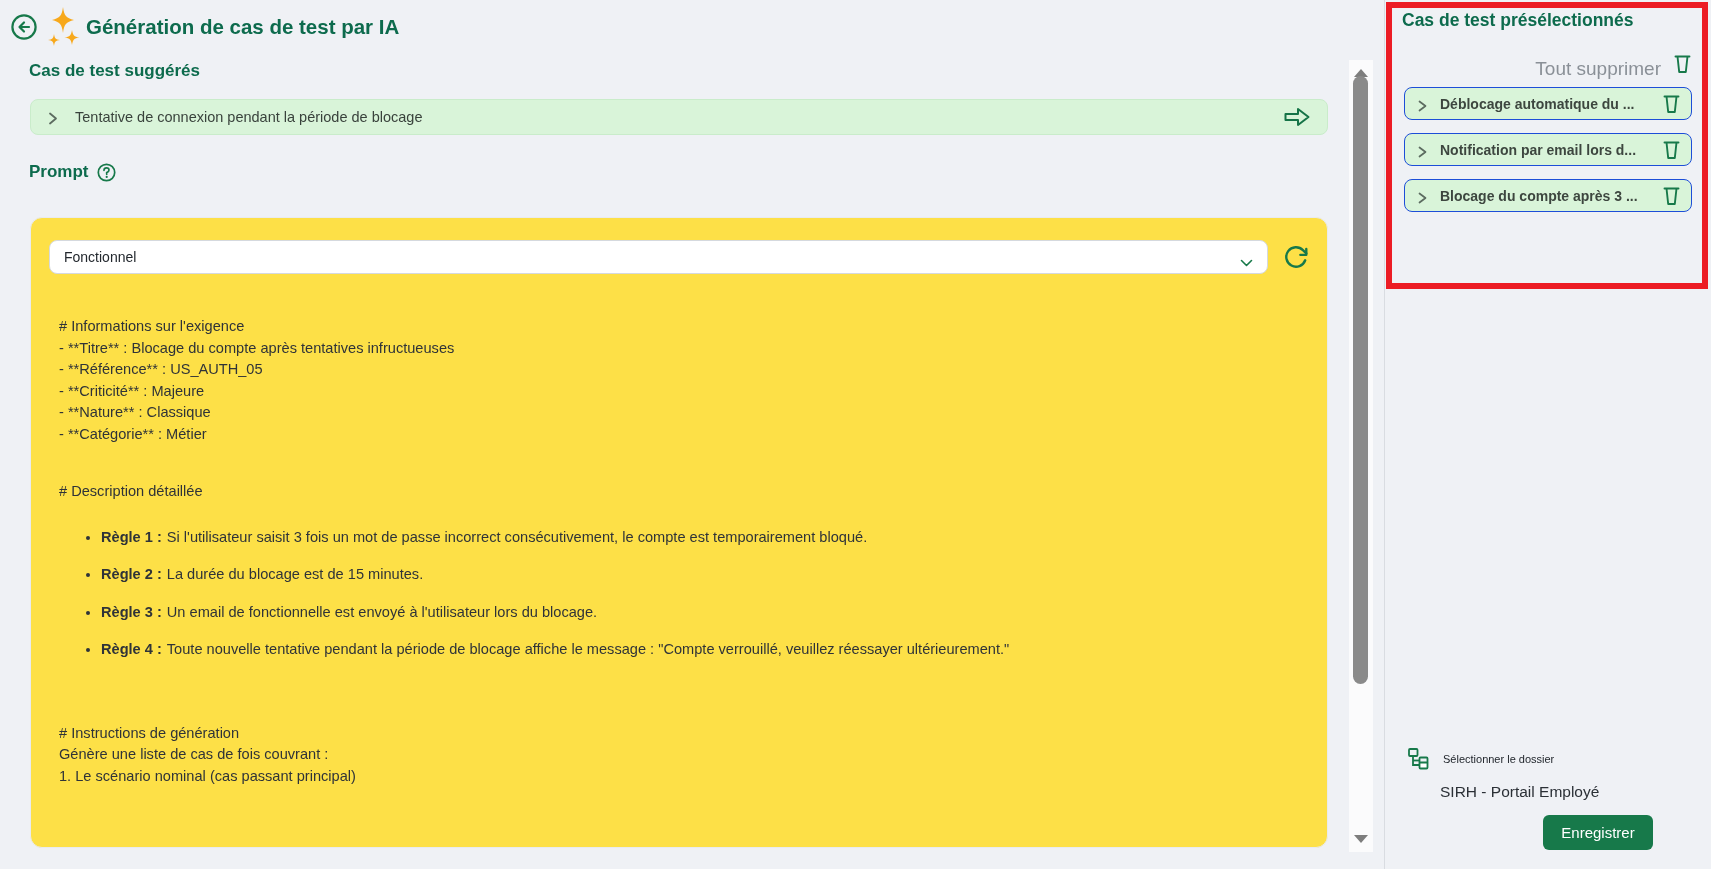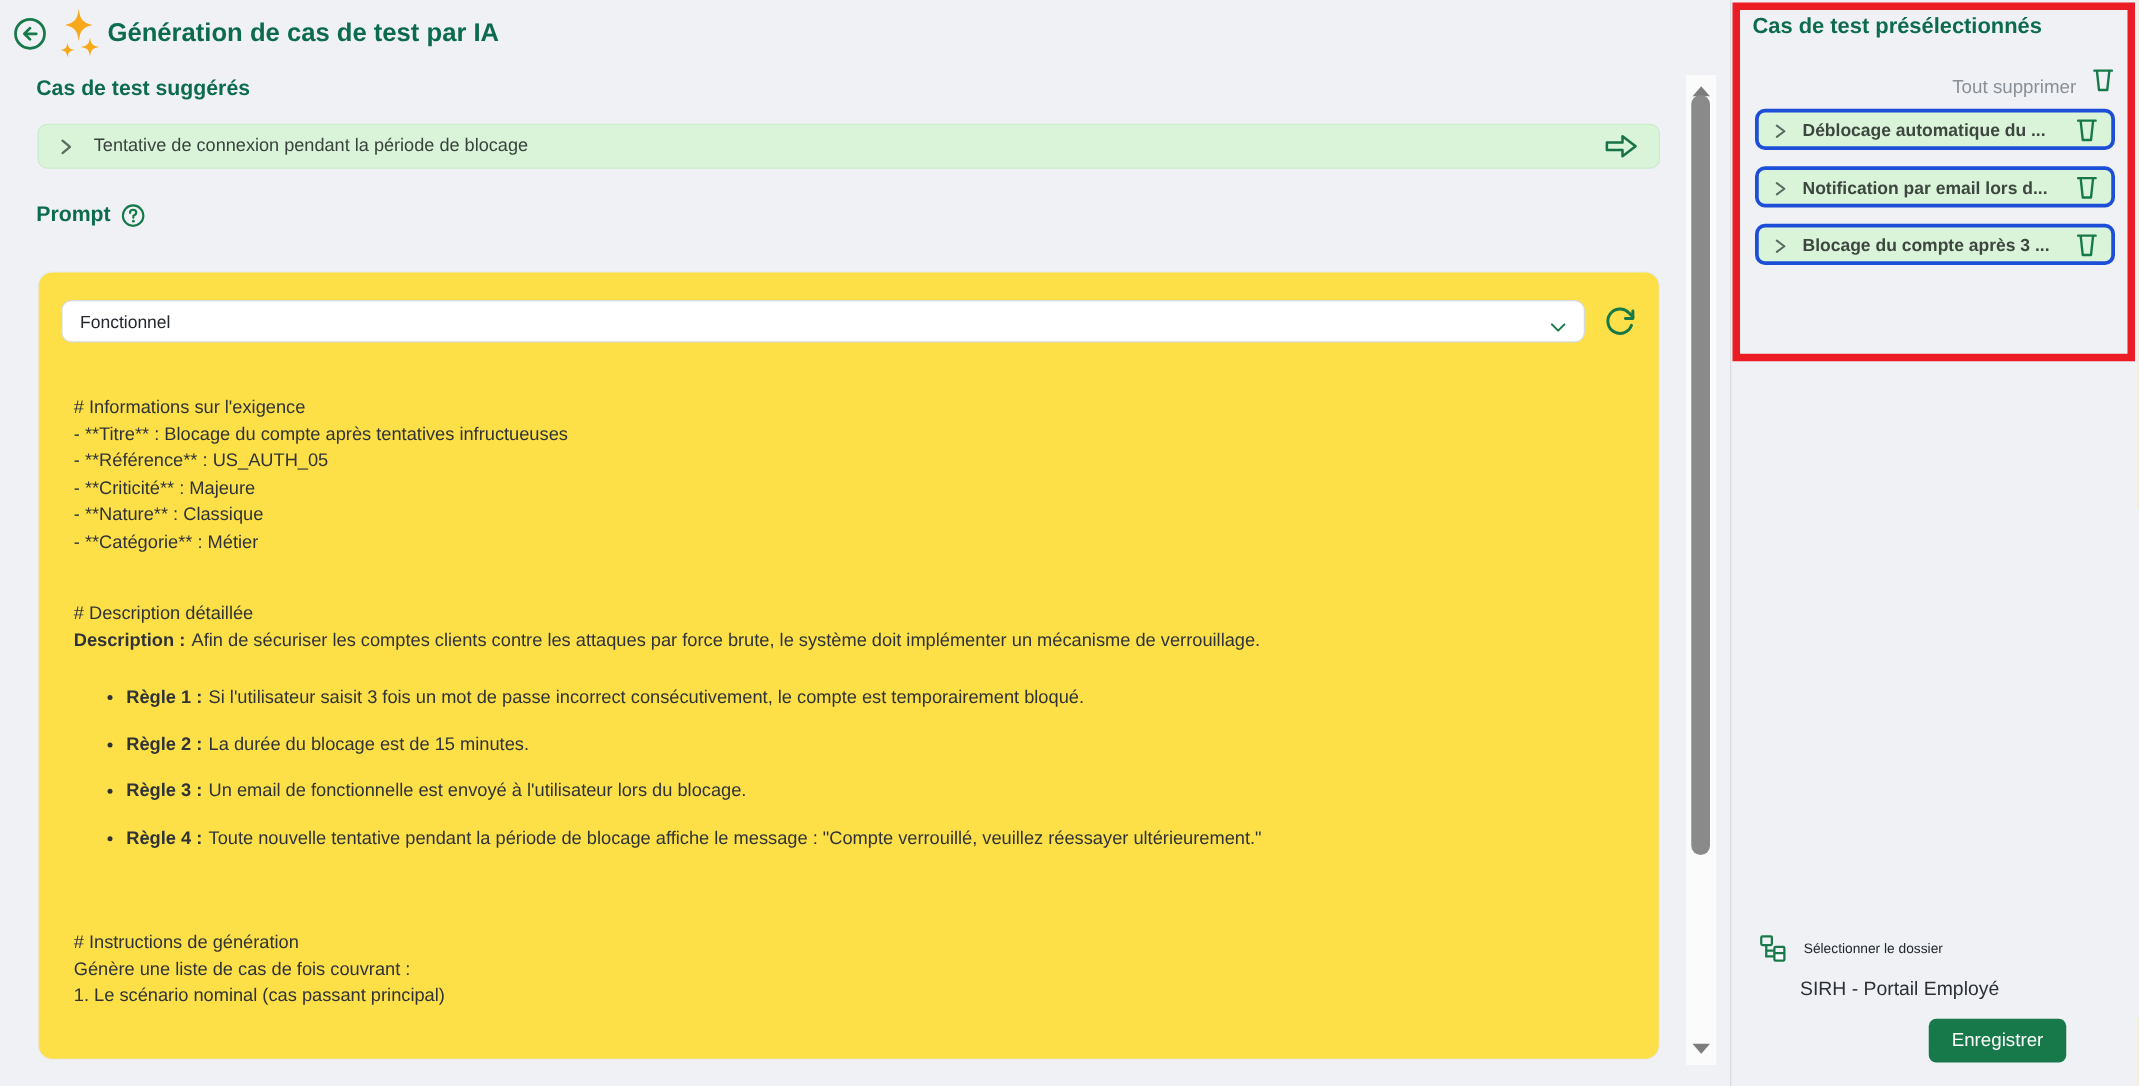--- a/index.html
+++ b/index.html
@@ -65,25 +65,25 @@
   .scroll-down{bottom:9px;border-left:7px solid transparent;border-right:7px solid transparent;border-top:8px solid #7d7d7d;}
   .scroll-thumb{position:absolute;left:4px;top:16px;width:15px;height:608px;background:#8a8a8a;border-radius:8px;cursor:grab;}
 
   
   .sidebar-divider{left:1384px;top:0;width:1px;height:869px;background:#d9dce1;}
   .presel-heading{left:1402px;top:10px;font-size:17.5px;font-weight:700;color:#0d6b4d;}
   .delete-all-row{
     left:1404px;top:50px;width:288px;height:26px;
     display:flex;align-items:center;justify-content:flex-end;gap:12px;cursor:pointer;
   }
-  .delete-all-label{font-size:15px;color:#8a9097;margin-top:12px;}
+  .delete-all-label{font-size:19px;color:#8a9097;margin-top:12px;}
   .trash-icon{width:19px;height:21px;flex:none;}
   .presel-item{
     position:absolute;left:1404px;width:288px;height:33px;box-sizing:border-box;
-    background:#d9f4d9;border:3px solid #1d4ed8;border-radius:8px;
+    background:#d9f4d9;border:1px solid #1d4ed8;border-radius:8px;
     display:flex;align-items:center;padding:0 10px 0 12px;cursor:pointer;
   }
   .presel-item .chev{width:11px;height:12px;margin-right:12px;flex:none;}
   .presel-item .lbl{flex:1;font-size:14px;font-weight:600;color:#3d463f;white-space:nowrap;overflow:hidden;}
   .presel-item .trash-btn{background:none;border:none;padding:0;width:19px;height:21px;flex:none;cursor:pointer;}
   .red-annotation{
     left:1386px;top:2px;width:322px;height:287px;box-sizing:border-box;
     border:6px solid #ec1c24;pointer-events:none;
   }
 
@@ -171,21 +171,20 @@
   <div class="prompt-body">
 
     <div># Informations sur l'exigence</div>
     <div>- **Titre** : Blocage du compte après tentatives infructueuses</div>
     <div>- **Référence** : US_AUTH_05</div>
     <div>- **Criticité** : Majeure</div>
     <div>- **Nature** : Classique</div>
     <div>- **Catégorie** : Métier</div>
 
     <div class="pb-desc-head"># Description détaillée</div>
-    <div><span class="b">Description :</span><span>Afin de sécuriser les comptes clients contre les attaques par force brute, le système doit implémenter un mécanisme de verrouillage.</span></div>
 
     <ul class="rules">
       <li><span class="b">Règle 1 :</span><span>Si l'utilisateur saisit 3 fois un mot de passe incorrect consécutivement, le compte est temporairement bloqué.</span></li>
       <li><span class="b">Règle 2 :</span><span>La durée du blocage est de 15 minutes.</span></li>
       <li><span class="b">Règle 3 :</span><span>Un email de fonctionnelle est envoyé à l'utilisateur lors du blocage.</span></li>
       <li><span class="b">Règle 4 :</span><span>Toute nouvelle tentative pendant la période de blocage affiche le message : "Compte verrouillé, veuillez réessayer ultérieurement."</span></li>
     </ul>
 
     <div class="pb-instr-head"># Instructions de génération</div>
     <div>Génère une liste de cas de fois couvrant :</div>

